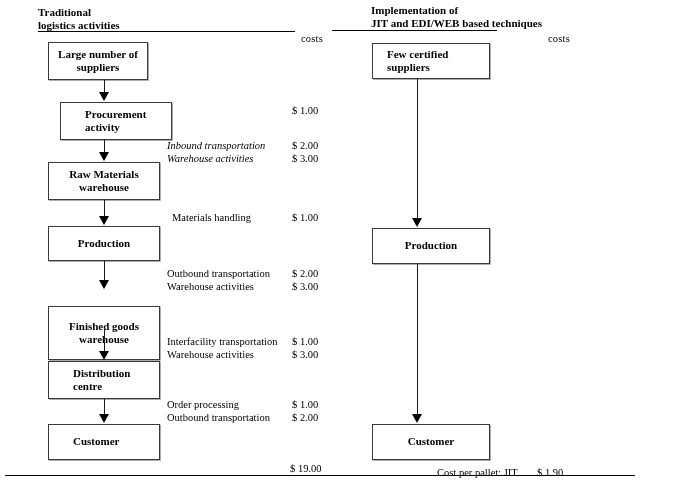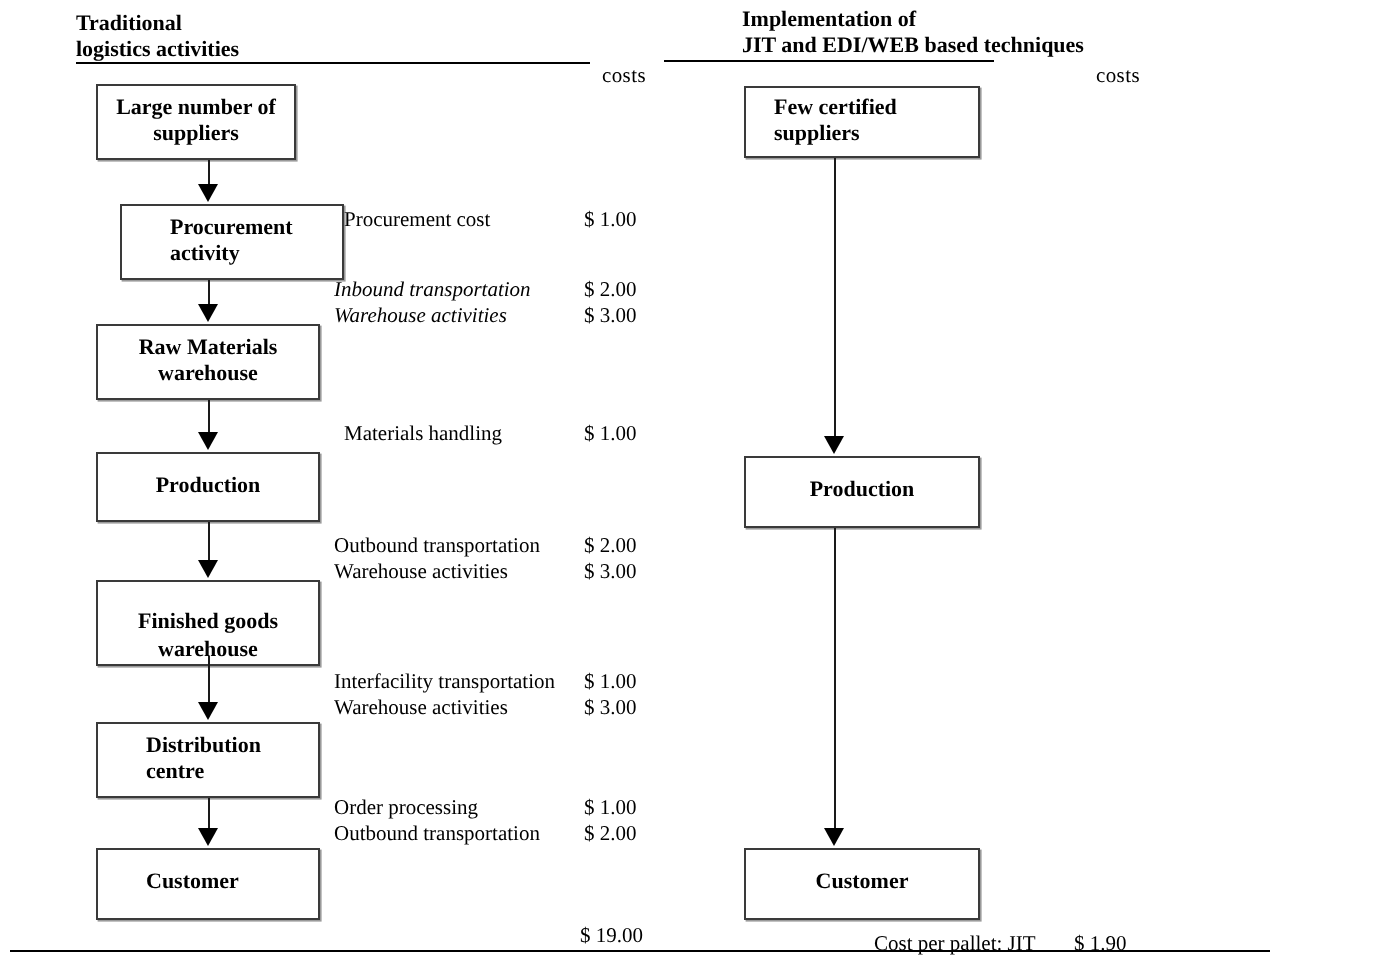--- a/index.html
+++ b/index.html
@@ -129,21 +129,21 @@
 
   <div class="box center" style="left:48px; top:162px; width:112px; height:38px;">
     <span class="box-text">Raw Materials
 warehouse</span>
   </div>
 
   <div class="box center" style="left:48px; top:226px; width:112px; height:35px;">
     <span class="box-text">Production</span>
   </div>
 
-  <div class="box center" style="left:48px; top:290px; width:112px; height:43px;align-items:flex-end;">
+  <div class="box center" style="left:48px; top:306px; width:112px; height:54px;">
     <span class="box-text">Finished goods
 warehouse</span>
   </div>
 
   <div class="box lead2" style="left:48px; top:361px; width:112px; height:38px;">
     <span class="box-text">Distribution
 centre</span>
   </div>
 
   <div class="box lead2" style="left:48px; top:424px; width:112px; height:36px;">
@@ -161,21 +161,20 @@
 
   <div class="conn" style="left:104px; top:261px; height:20px;"></div>
   <div class="arrowhead" style="left:99px; top:280px;"></div>
 
   <div class="conn" style="left:104px; top:328px; height:24px;"></div>
   <div class="arrowhead" style="left:99px; top:351px;"></div>
 
   <div class="conn" style="left:104px; top:399px; height:16px;"></div>
   <div class="arrowhead" style="left:99px; top:414px;"></div>
 
-  <div class="cost-desc" style="left:172px; top:104px; width:120px;">Procurement cost</div>
   <div class="cost-val" style="left:292px; top:104px;">$ 1.00</div>
 
   <div class="cost-desc" style="left:167px; top:139px; width:125px;font-style:italic;">Inbound transportation
 Warehouse activities</div>
   <div class="cost-val" style="left:292px; top:139px;">$ 2.00
 $ 3.00</div>
 
   <div class="cost-desc" style="left:172px; top:211px; width:120px;">Materials handling</div>
   <div class="cost-val" style="left:292px; top:211px;">$ 1.00</div>
 

